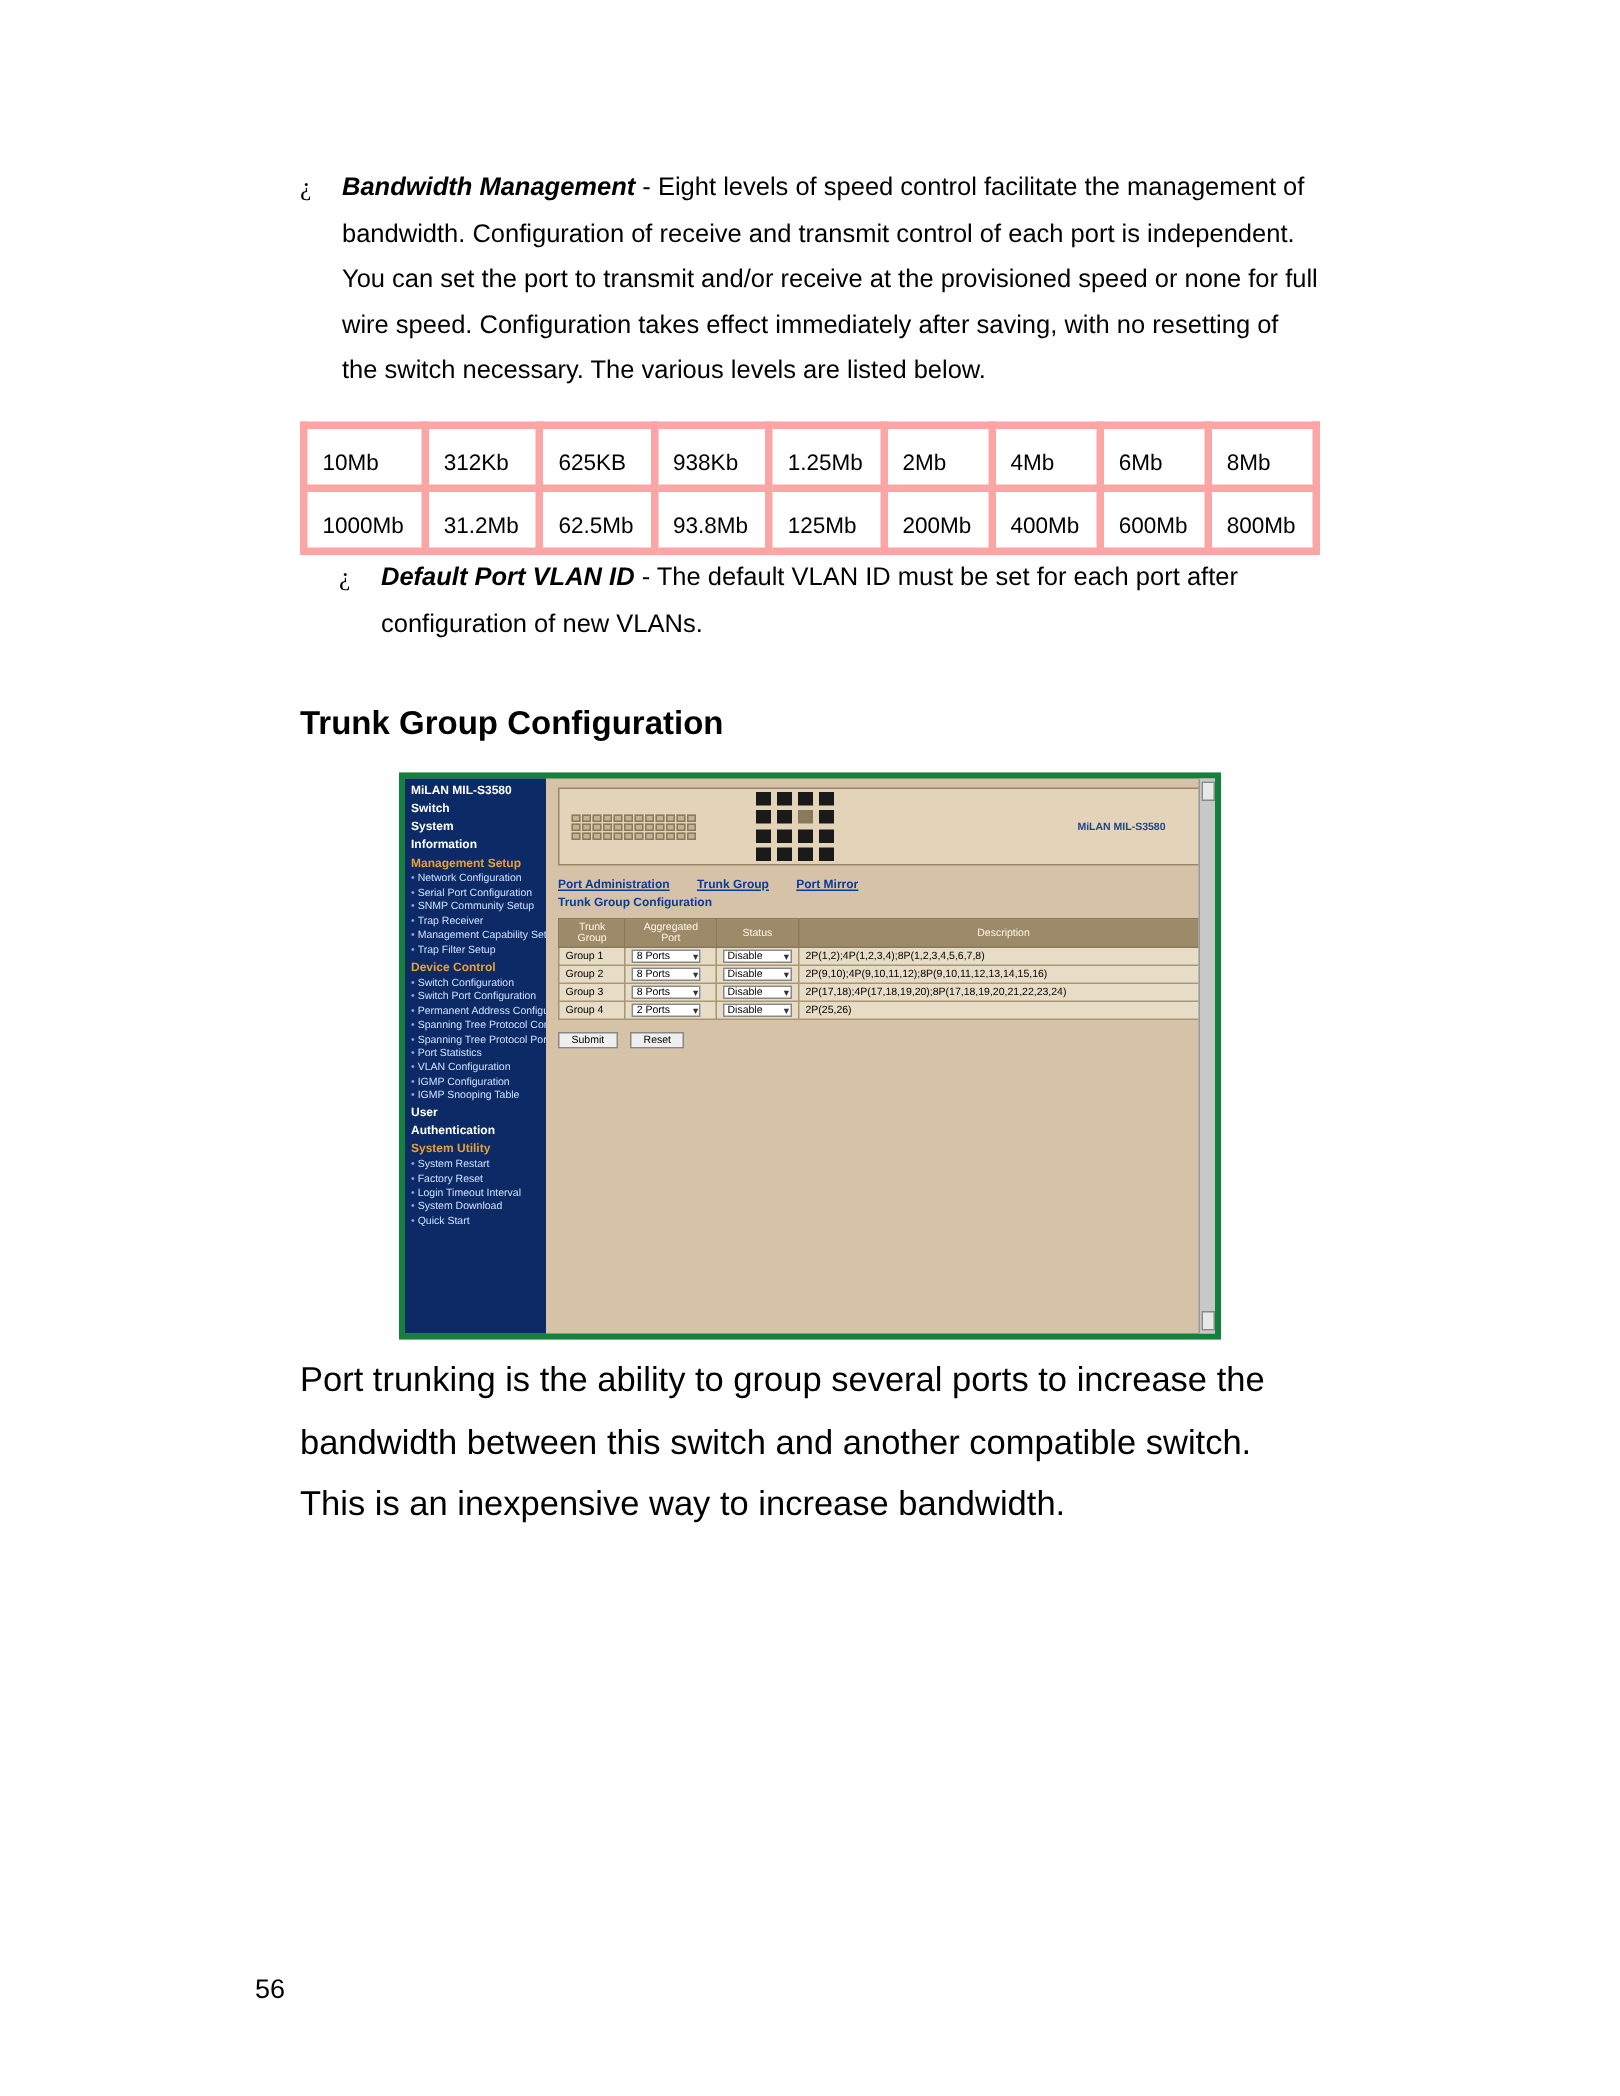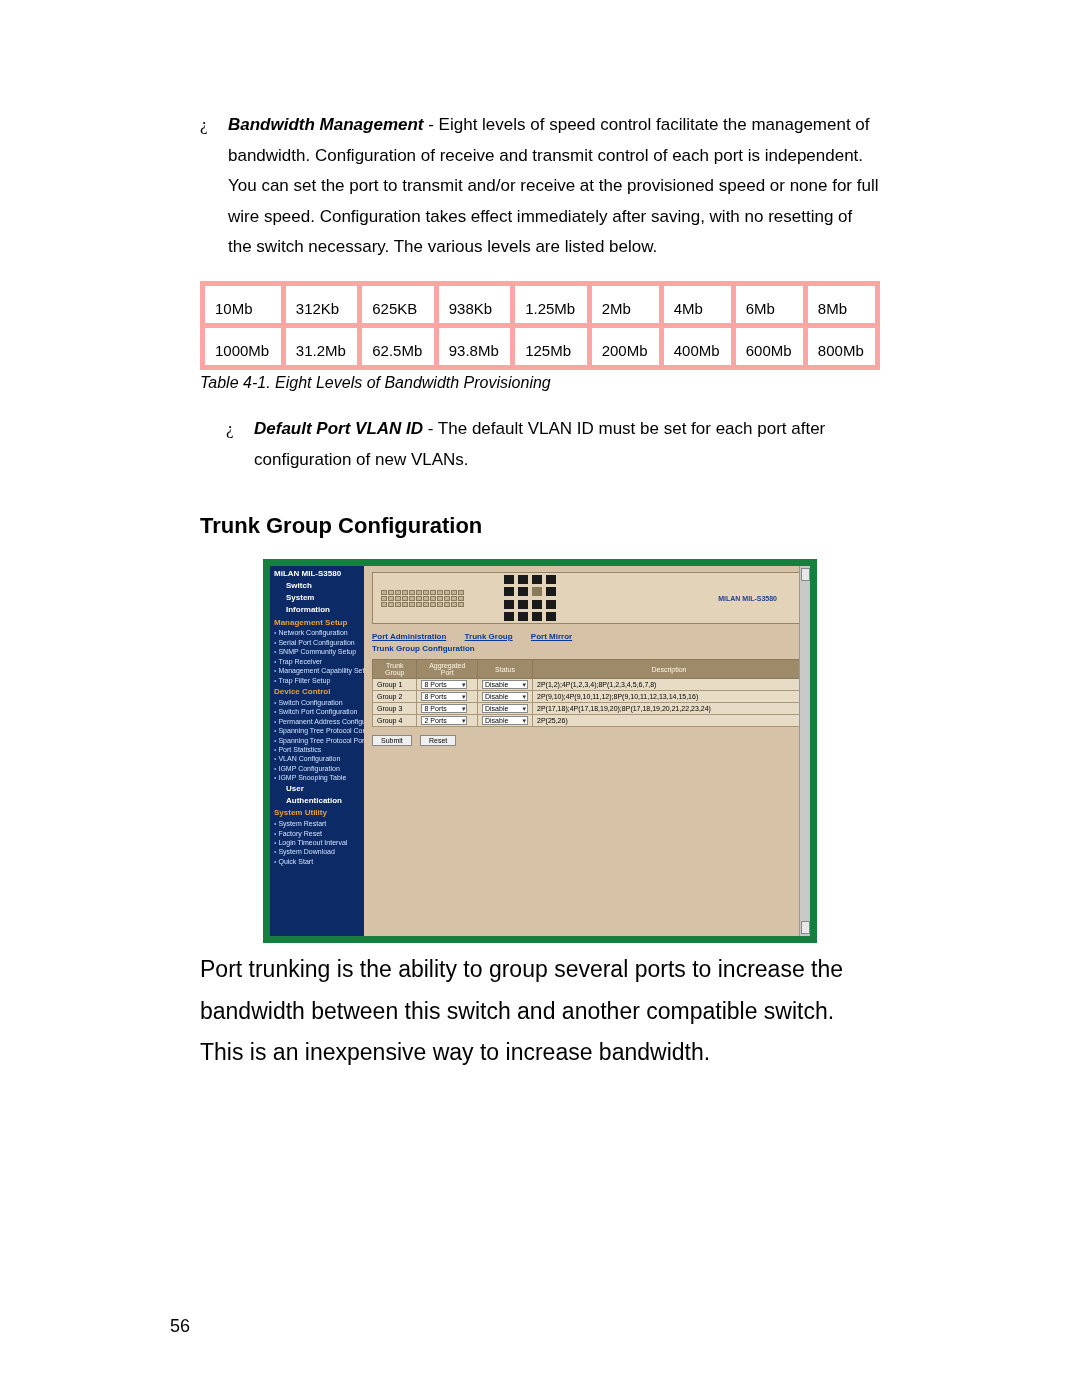--- a/index.html
+++ b/index.html
@@ -61,21 +61,21 @@
     font-weight: bold;
     margin: 38px 0 20px 0;
   }
 
   
   .screenshot {
     width: 540px;
     height: 370px;
     margin: 0 auto 6px auto;
     background: #d6c3a7;
-    border: 7px solid #15803d;
+    border: 4px solid #15803d;
     display: flex;
     font-size: 8px;
     position: relative;
   }
   .ss-sidebar {
     width: 94px;
     background: #0b2a66;
     color: #fff;
     padding: 3px 3px 3px 4px;
     box-sizing: border-box;
@@ -87,21 +87,21 @@
     margin-bottom: 3px;
     white-space: nowrap;
   }
   .ss-sidebar .sb-item {
     font-size: 7px;
     line-height: 1.35;
     color: #cfe0ff;
     display: block;
     white-space: nowrap;
   }
-  .ss-sidebar .sb-item.heading { color:#fff; font-weight:bold; font-size:8px; margin-top:1px;margin-left:12px;}
+  .ss-sidebar .sb-item.heading { color:#fff; font-weight:bold; font-size:8px; margin-top:1px;}
   .ss-sidebar .sb-item.orange { color:#e8a038; font-weight:bold; font-size:8px; margin-top:2px;}
   .ss-sidebar .sb-item.link::before { content:"•"; color:#7aa8ff; margin-right:2px; }
 
   .ss-main {
     flex: 1;
     position: relative;
     padding: 6px 4px 8px 8px;
     box-sizing: border-box;
   }
   .scrollbar-v {
@@ -216,21 +216,20 @@
           <td>62.5Mb</td>
           <td>93.8Mb</td>
           <td>125Mb</td>
           <td>200Mb</td>
           <td>400Mb</td>
           <td>600Mb</td>
           <td>800Mb</td>
         </tr>
       </tbody>
   </table>
-  <div class="table-caption">Table 4-1.  Eight Levels of Bandwidth Provisioning</div>
 
   <div class="bullet-item" style="margin-left:26px;">
     <div class="bullet-glyph">¿</div>
     <div class="bullet-text">
       <span class="bold">Default Port VLAN ID</span><span> - The default VLAN ID must be set for each port after configuration of new VLANs.</span>
     </div>
   </div>
 
   <h3 class="section">Trunk Group Configuration</h3>
 

